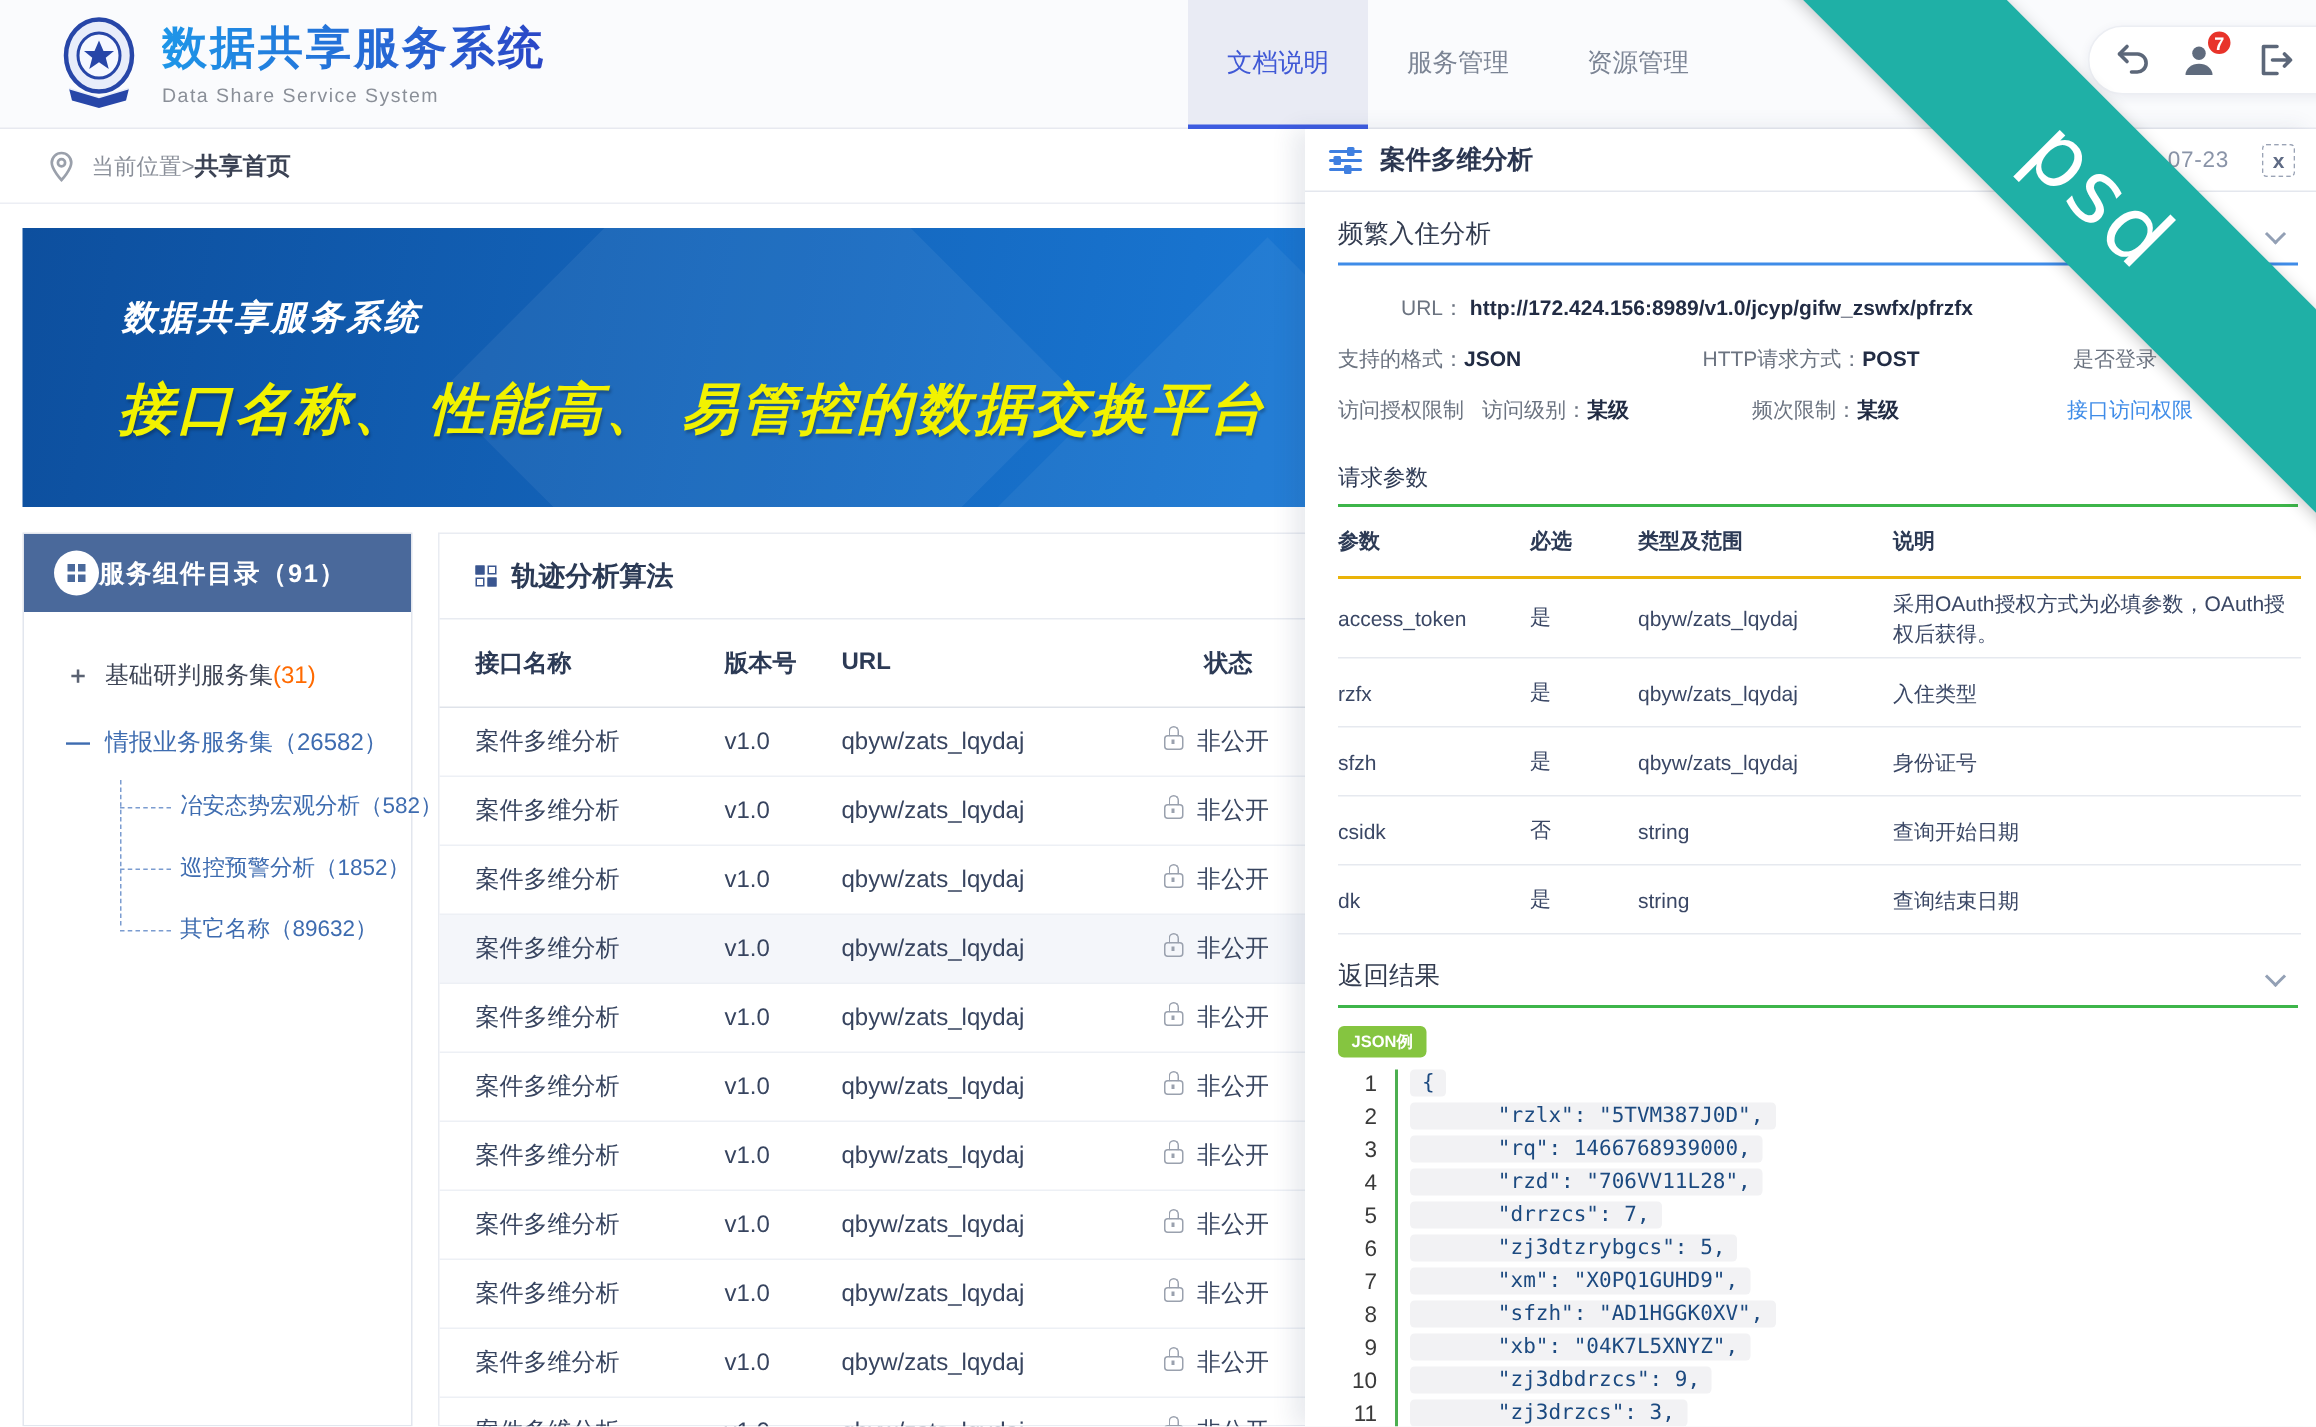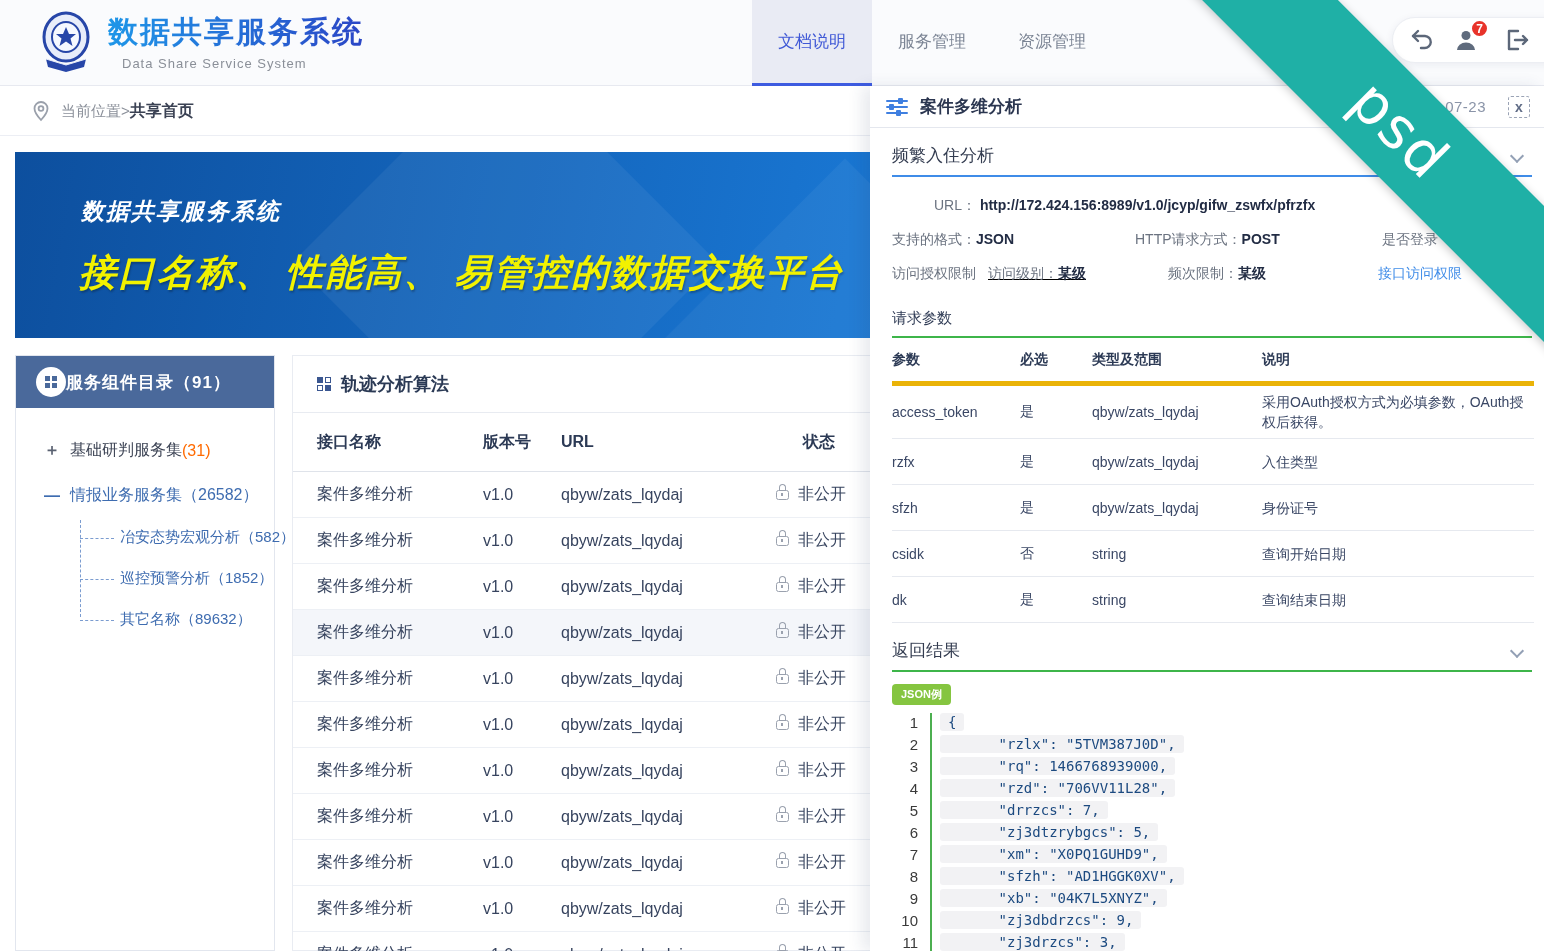--- a/index.html
+++ b/index.html
@@ -9,22 +9,22 @@
 
   
   .hdr { position:absolute; top:0; left:0; width:100%; height:86px; background:#fafbfd;
          border-bottom:1px solid #e7e9f0; z-index:5; }
   .brand { position:absolute; left:38px; top:9px; display:flex; align-items:center; }
   .badge-logo { width:56px; height:64px; }
   .brand-text { margin-left:14px; }
   .brand-title { font-size:30px; font-weight:bold; letter-spacing:2px;
     background:linear-gradient(90deg,#1e96e8,#2b46c6);
     -webkit-background-clip:text; background-clip:text; -webkit-text-fill-color:transparent; }
-  .brand-sub { font-size:13px; color:#8a8f98; letter-spacing:1px; margin-top:3px;margin-left:14px; }
-  .tabs { position:absolute; left:752px; top:0; height:86px; display:flex; }
+  .brand-sub { font-size:13px; color:#8a8f98; letter-spacing:1px; margin-top:3px; }
+  .tabs { position:absolute; left:792px; top:0; height:86px; display:flex; }
   .tab { height:86px; line-height:83px; padding:0 26px; font-size:17px; color:#7b8494; cursor:pointer; }
   .tab.active { background:#e9ebf4; color:#4059d6; border-bottom:3px solid #3d5be0; }
   .iconpill { position:absolute; left:1392px; top:17px; width:190px; height:46px; background:#fff;
     border:1px solid #eceef3; border-radius:24px; box-shadow:0 2px 8px rgba(30,40,80,.07);
     display:flex; align-items:center; z-index:6; }
   .pill-ic { position:relative; margin-left:14px; width:30px; height:30px; display:flex;
     align-items:center; justify-content:center; cursor:pointer; }
   .pill-ic svg { display:block; }
   .num-badge { position:absolute; top:-6px; right:-8px; min-width:19px; height:19px; border-radius:10px;
     background:#e8332a; border:2px solid #fff; color:#fff; font-size:12px; font-weight:bold;
@@ -106,25 +106,25 @@
   .sec-row { display:flex; align-items:center; margin:16px 14px 0 22px; }
   .sec-tt { font-size:17px; color:#333c50; }
   .chev { width:10px; height:10px; border-right:2px solid #93a0b5; border-bottom:2px solid #93a0b5;
     transform:rotate(45deg); margin-left:auto; margin-right:8px; cursor:pointer; }
   .rule-blue { height:2px; background:#3f8ce8; margin:8px 12px 0 22px; }
   .rule-green { height:2px; background:#3db54a; margin:8px 12px 0 22px; }
   .url-row { margin:20px 0 0 64px; font-size:14px; }
   .lab { color:#6b7380; } .val { color:#222c44; font-weight:bold; }
   .meta-row { display:flex; margin:16px 0 0 22px; font-size:14px; white-space:nowrap; }
   .m-format { width:243px; } .m-method { width:247px; }
-  .m-auth { width:96px; } .m-level { width:180px;text-decoration:underline; } .m-freq { width:210px; }
+  .m-auth { width:96px; } .m-level { width:180px; } .m-freq { width:210px; }
   .m-link { color:#3f8ce8; cursor:pointer; }
   .p-heading { margin:26px 0 0 22px; font-size:15px; font-weight:normal; color:#2f3b55; }
   .pgrid-head { display:flex; align-items:center; height:48px; margin-left:22px;
-    border-bottom:5px solid #eab308; margin-right:10px;
+    border-bottom:2px solid #eab308; margin-right:10px;
     font-size:14px; font-weight:bold; color:#2c3a55; }
   .pc0 { width:128px; } .pc1 { width:72px; } .pc2 { width:170px; } .pc3 { flex:1; padding-right:6px; }
   .prow { display:flex; align-items:center; min-height:46px; margin-left:22px; margin-right:10px;
     border-bottom:1px solid #e6e9ef; font-size:14px; color:#3a4765; }
   .prow .pc3 { line-height:20px; padding:6px 6px 6px 0; }
   .json-badge { display:inline-block; margin:12px 0 0 22px; background:#85c540; color:#fff;
     font-size:11px; font-weight:bold; padding:3px 9px; border-radius:4px; }
   .code { position:relative; margin:6px 0 0 22px; }
   .code::before { content:""; position:absolute; left:38px; top:2px; bottom:0; width:2px; background:#4caf50; }
   .cline { display:flex; align-items:center; height:22px; }

